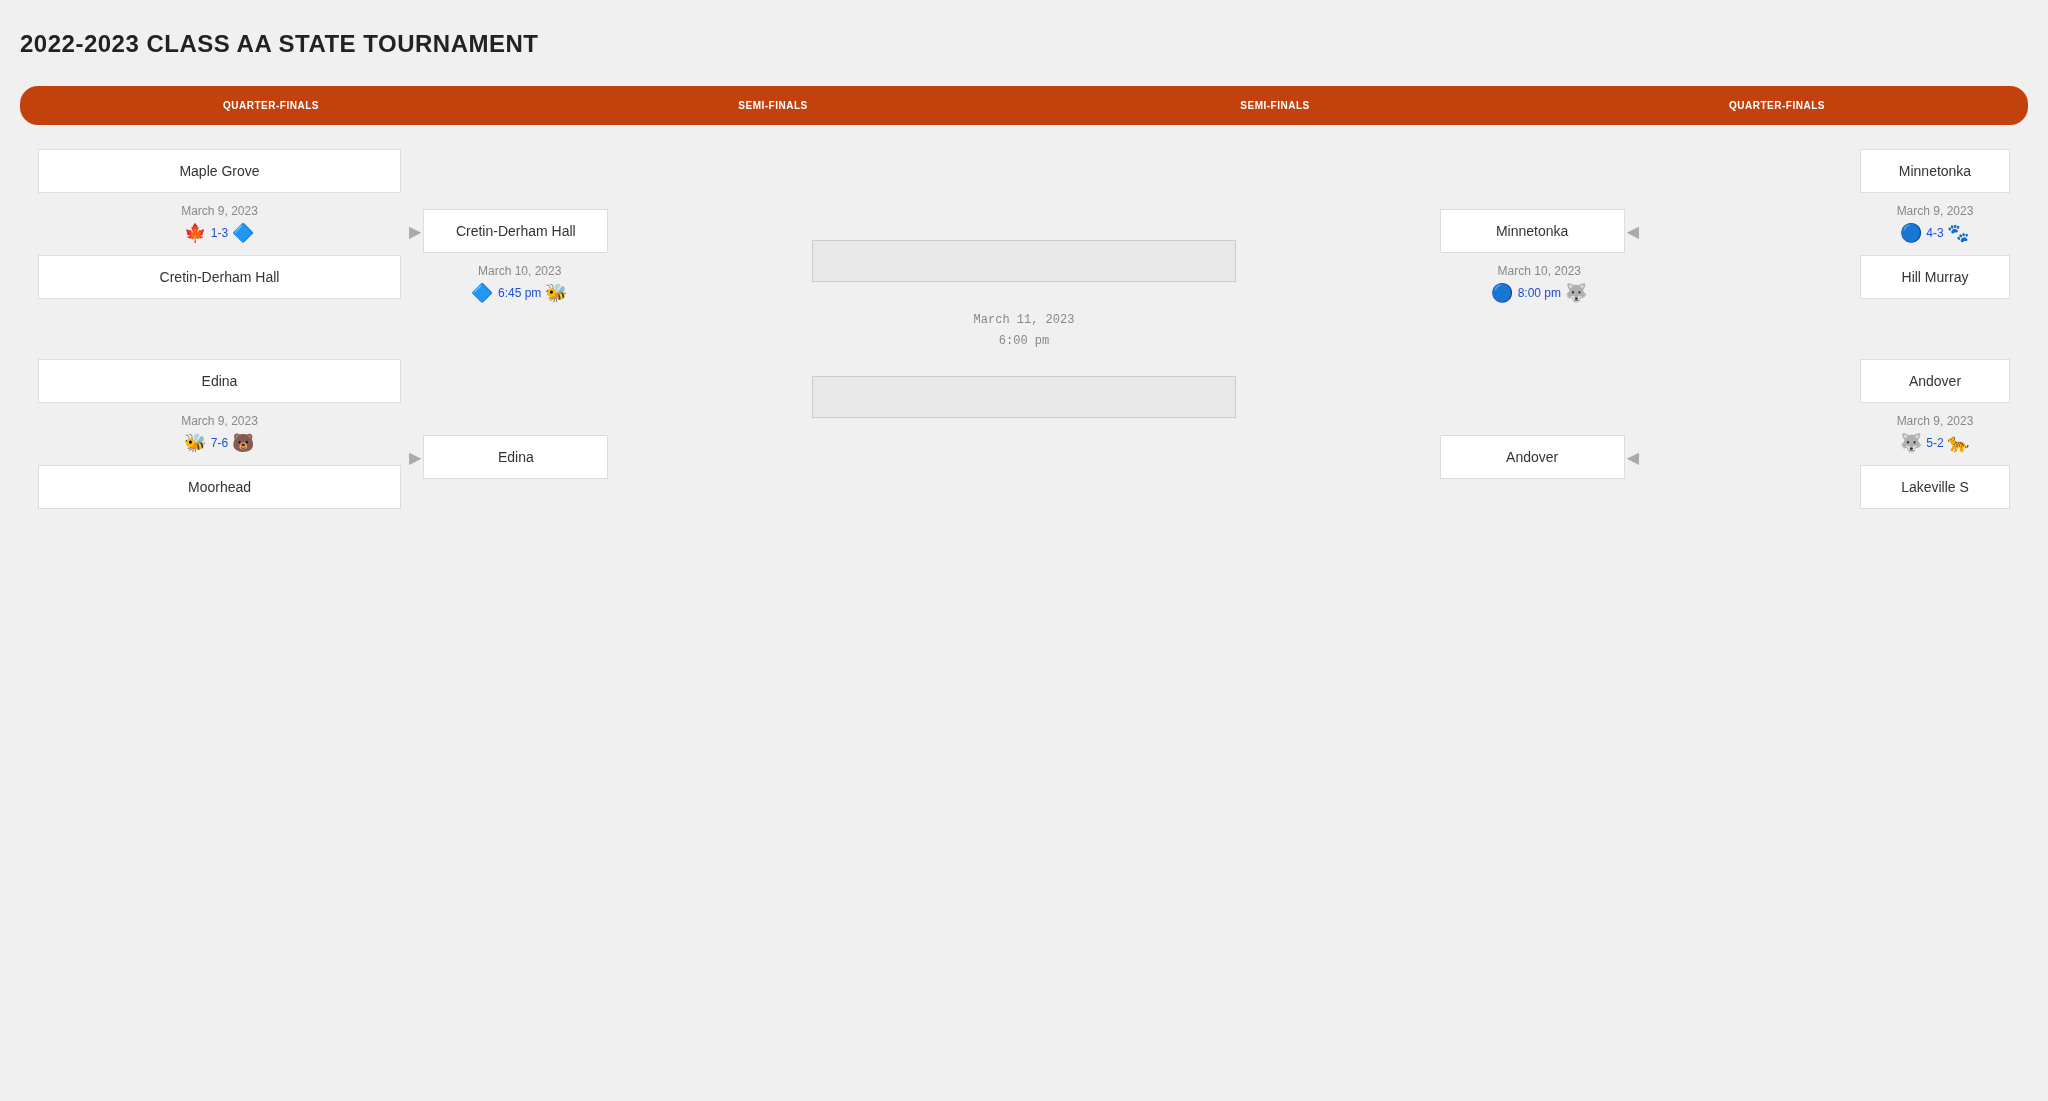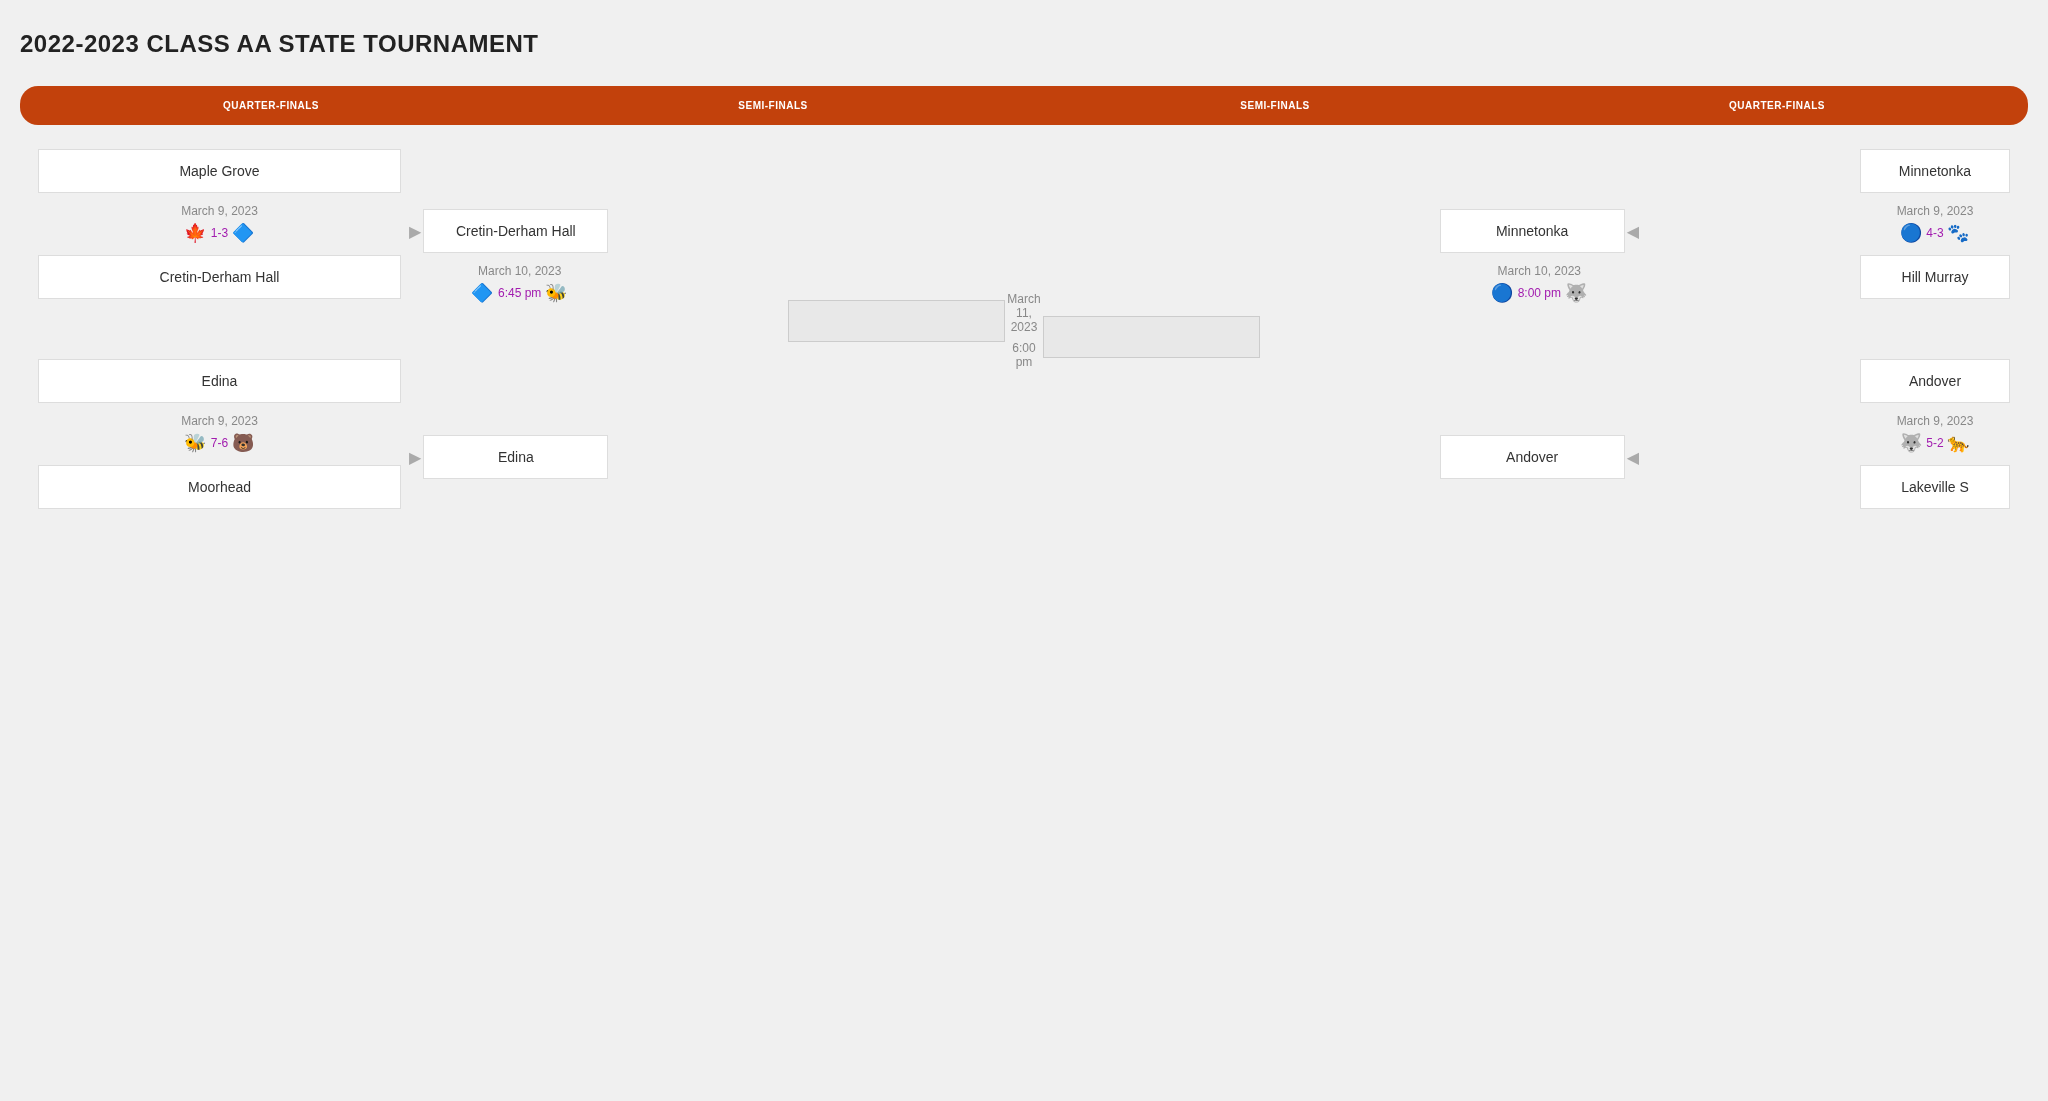--- a/index.html
+++ b/index.html
@@ -55,21 +55,21 @@
       padding: 5px 0 2px;
     }
     .mi-icons {
       display: flex;
       align-items: center;
       justify-content: center;
       gap: 4px;
       padding: 2px 0 5px;
     }
     .ico { font-size: 18px; }
-    .sc { font-size: 12px; color: #a21caf; }
+    .sc { font-size: 12px; color: #1d4ed8; }
   </style>
 </head>
 <body>
 
 <div class="page">
   <div class="tournament-title">2022-2023 CLASS AA STATE TOURNAMENT</div>
 
   <div class="header-bar">
     <div class="header-cell">QUARTER-FINALS</div>
     <div class="header-cell">SEMI-FINALS</div>
@@ -126,21 +126,21 @@
       </div>
 
       <div style="display:flex; flex-direction:column; align-items:flex-start; margin-top:60px;">
         <div style="display:flex; align-items:center; gap:2px;">
           <span style="color:#aaa; font-size:16px;">▶</span>
           <div class="tb" style="min-width:185px;">Edina</div>
         </div>
       </div>
     </div>
 
-    <div style="flex:1.3; display:flex; align-items:center; justify-content:center; padding:0 8px;">
+    <div style="flex:1.3; display:flex; flex-direction:column; align-items:center; justify-content:center; padding:0 8px;font-family:Liberation Mono, monospace;">
       <div style="width:90%; background:#e8e8e8; border:1px solid #ccc; padding:20px 16px; text-align:center; margin-bottom:16px;"></div>
       <div style="text-align:center; margin:10px 0;">
         <div class="mi">March 11, 2023</div>
         <div class="mi">6:00 pm</div>
       </div>
       <div style="width:90%; background:#e8e8e8; border:1px solid #ccc; padding:20px 16px; text-align:center; margin-top:16px;"></div>
     </div>
 
     <div style="flex:1; display:flex; flex-direction:column; padding: 0 8px; justify-content:space-around; align-items:flex-end;">
 

